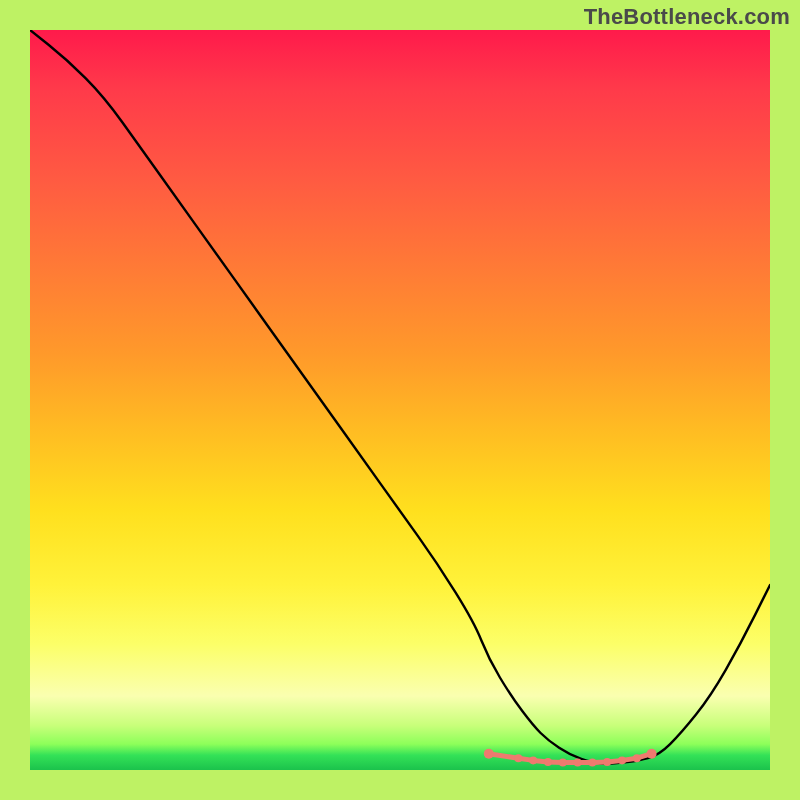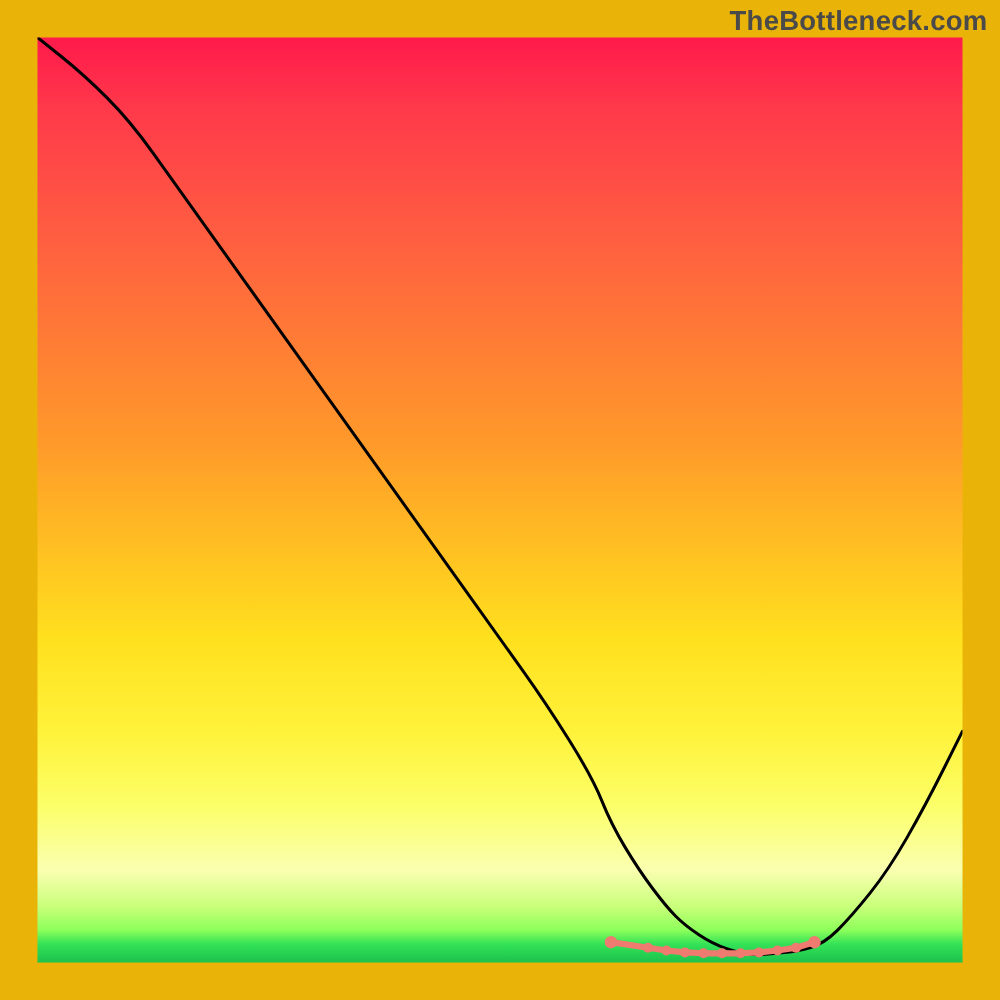--- a/index.html
+++ b/index.html
@@ -8,21 +8,21 @@
     width: 800px;
     height: 800px;
     background: #000;
     font-family: Arial, Helvetica, sans-serif;
     overflow: hidden;
   }
   .frame {
     position: relative;
     width: 800px;
     height: 800px;
-    background: #eab308;
+    background: #bef264;
   }
   .plot-area {
     position: absolute;
     left: 30px;
     top: 30px;
     width: 740px;
     height: 740px;
     
     background: linear-gradient(to bottom,
       #ff1a4b 0%,

